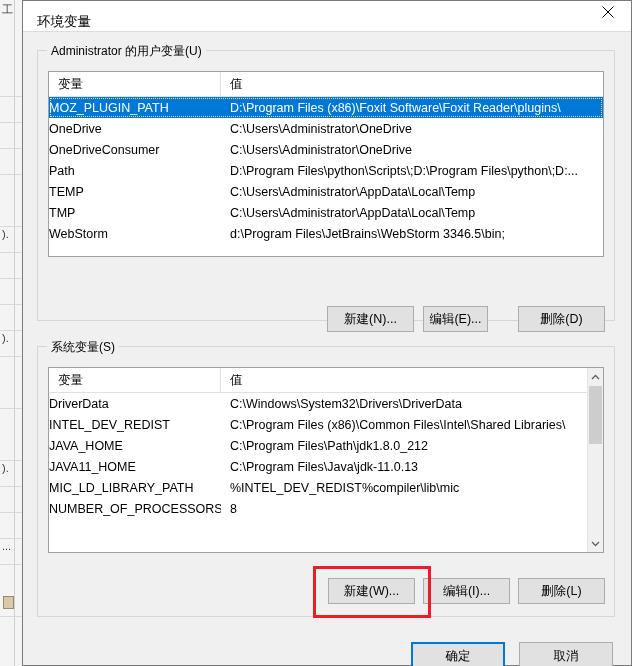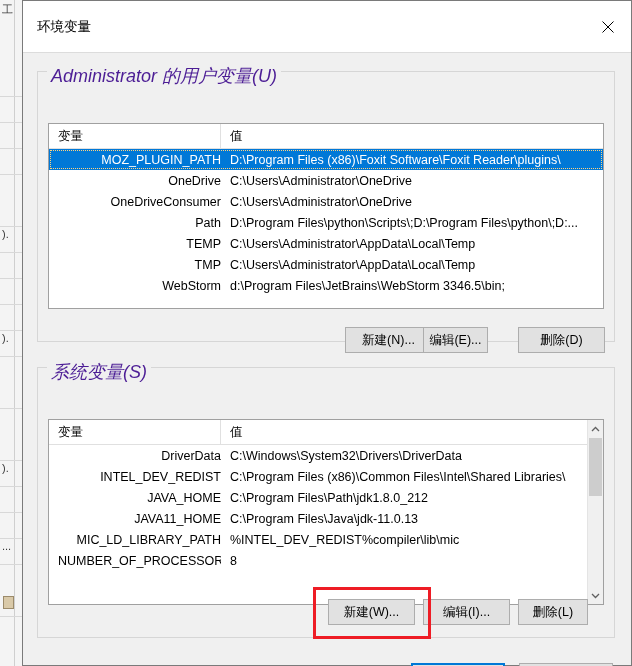--- a/index.html
+++ b/index.html
@@ -56,25 +56,25 @@
   .dialog {
     position: absolute;
     left: 22px; top: 0;
     width: 610px;
     height: 666px;
     background: #f0f0f0;
     border: 1px solid #7a7a7a;
     box-sizing: border-box;
   }
   .titlebar {
-    height: 52px;
+    height: 31px;
     background: #ffffff;
     border-bottom: 1px solid #dcdcdc;
     display: flex;
-    align-items: center;
+    align-items: flex-end;
     box-sizing: border-box;
   }
   .title-text {
     margin-left: 14px;
     font-size: 13.5px;
     color: #000000;
   }
   .close-btn {
     margin-left: auto;
     width: 46px;
@@ -96,34 +96,32 @@
     position: absolute;
     border: 1px solid #d6d6d6;
     box-sizing: border-box;
   }
   .group-label {
     position: absolute;
     top: -8px;
     left: 9px;
     background: #f0f0f0;
     padding: 0 4px;
-    font-size: 18px;
-    color: #4c1d95;
+    font-size: 12px;
+    color: #000000;
     white-space: nowrap;
-    font-style: italic;
   }
 
   
   .listbox {
     position: absolute;
     background: #ffffff;
     border: 1px solid #a0a0a0;
     box-sizing: border-box;
     overflow: hidden;
-    margin-top: 31px;
   }
   .list-header {
     display: flex;
     height: 25px;
     background: #ffffff;
     border-bottom: 1px solid #e0e0e0;
     align-items: center;
     box-sizing: border-box;
   }
   .col-name {
@@ -144,26 +142,24 @@
     font-size: 12.5px;
   }
   .row {
     display: flex;
     height: 21px;
     align-items: center;
     box-sizing: border-box;
   }
   .row .cell-name {
     width: 172px;
-    padding-left: 9px;
     box-sizing: border-box;
     white-space: nowrap;
     overflow: hidden;
     font-size: 12.5px;
-    text-align: right;
   }
   .row .cell-value {
     flex: 1;
     padding-left: 9px;
     box-sizing: border-box;
     white-space: nowrap;
     overflow: hidden;
     text-overflow: clip;
     font-size: 12.5px;
   }
@@ -313,21 +309,21 @@
       <div class="row">
         <div class="cell-name">TMP</div>
         <div class="cell-value">C:\Users\Administrator\AppData\Local\Temp</div>
       </div>
       <div class="row">
         <div class="cell-name">WebStorm</div>
         <div class="cell-value">d:\Program Files\JetBrains\WebStorm 3346.5\bin;</div>
       </div>
     </div>
 
-    <div class="btn" style="left:322px; top:274px; width:87px;">新建(N)...</div>
+    <div class="btn" style="left:304px; top:274px; width:87px;">新建(N)...</div>
     <div class="btn" style="left:400px; top:274px; width:65px;">编辑(E)...</div>
     <div class="btn" style="left:495px; top:274px; width:87px;">删除(D)</div>
 
     <div class="groupbox" style="left:14px; top:314px; width:578px; height:271px;">
       <div class="group-label">系统变量(S)</div>
     </div>
 
     <div class="listbox" style="left:25px; top:335px; width:556px; height:186px;">
       <div class="list-header">
         <div class="col-name">变量</div>
@@ -369,21 +365,21 @@
         <div class="sb-arrow bottom">
           <svg width="9" height="6" viewBox="0 0 9 6">
             <polyline points="1,1 4.5,4.5 8,1" fill="none" stroke="#606060" stroke-width="1.3"></polyline>
           </svg>
         </div>
       </div>
     </div>
 
     <div class="btn" style="left:305px; top:546px; width:87px;">新建(W)...</div>
     <div class="btn" style="left:400px; top:546px; width:87px;">编辑(I)...</div>
-    <div class="btn" style="left:495px; top:546px; width:70px;">删除(L)</div>
+    <div class="btn" style="left:495px; top:546px; width:87px;">删除(L)</div>
 
     <div class="annotation-box" style="left:290px; top:534px; width:118px; height:52px;"></div>
 
     <div class="btn default" style="left:388px; top:610px; width:94px; height:28px;">确定</div>
     <div class="btn" style="left:496px; top:610px; width:94px; height:28px;">取消</div>
 
   </div>
 </div>
 
 </body></html>

